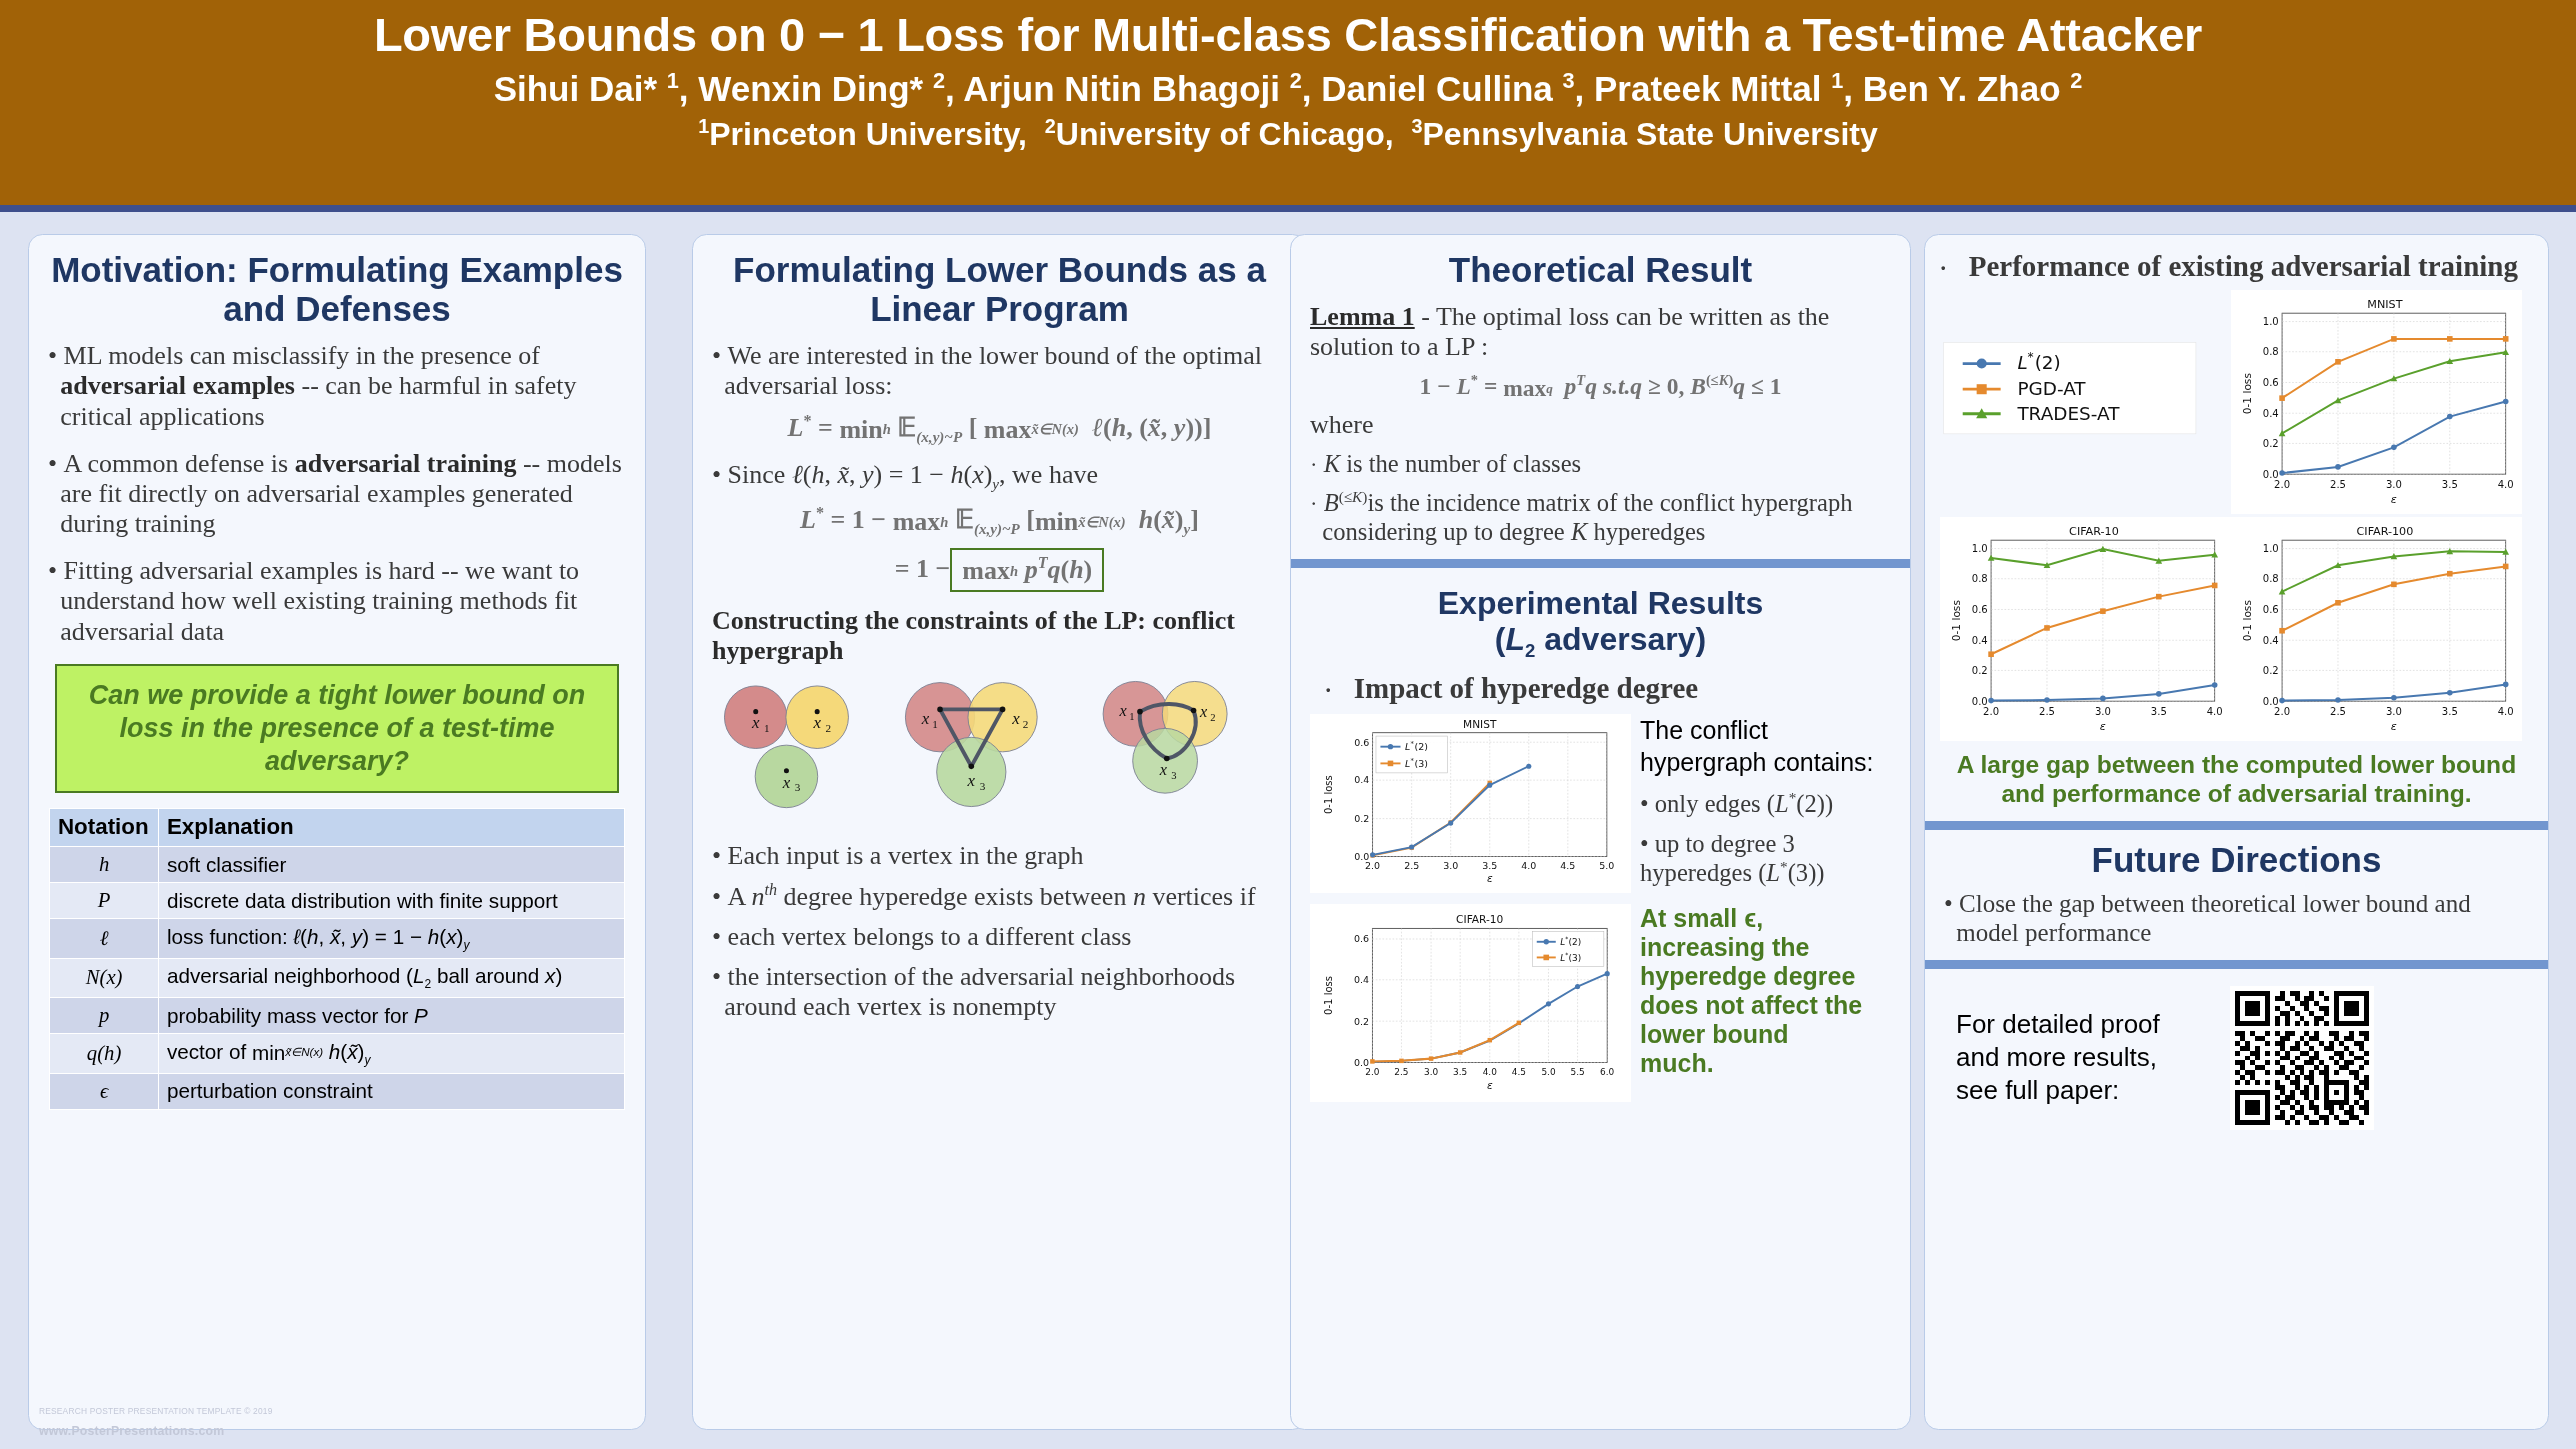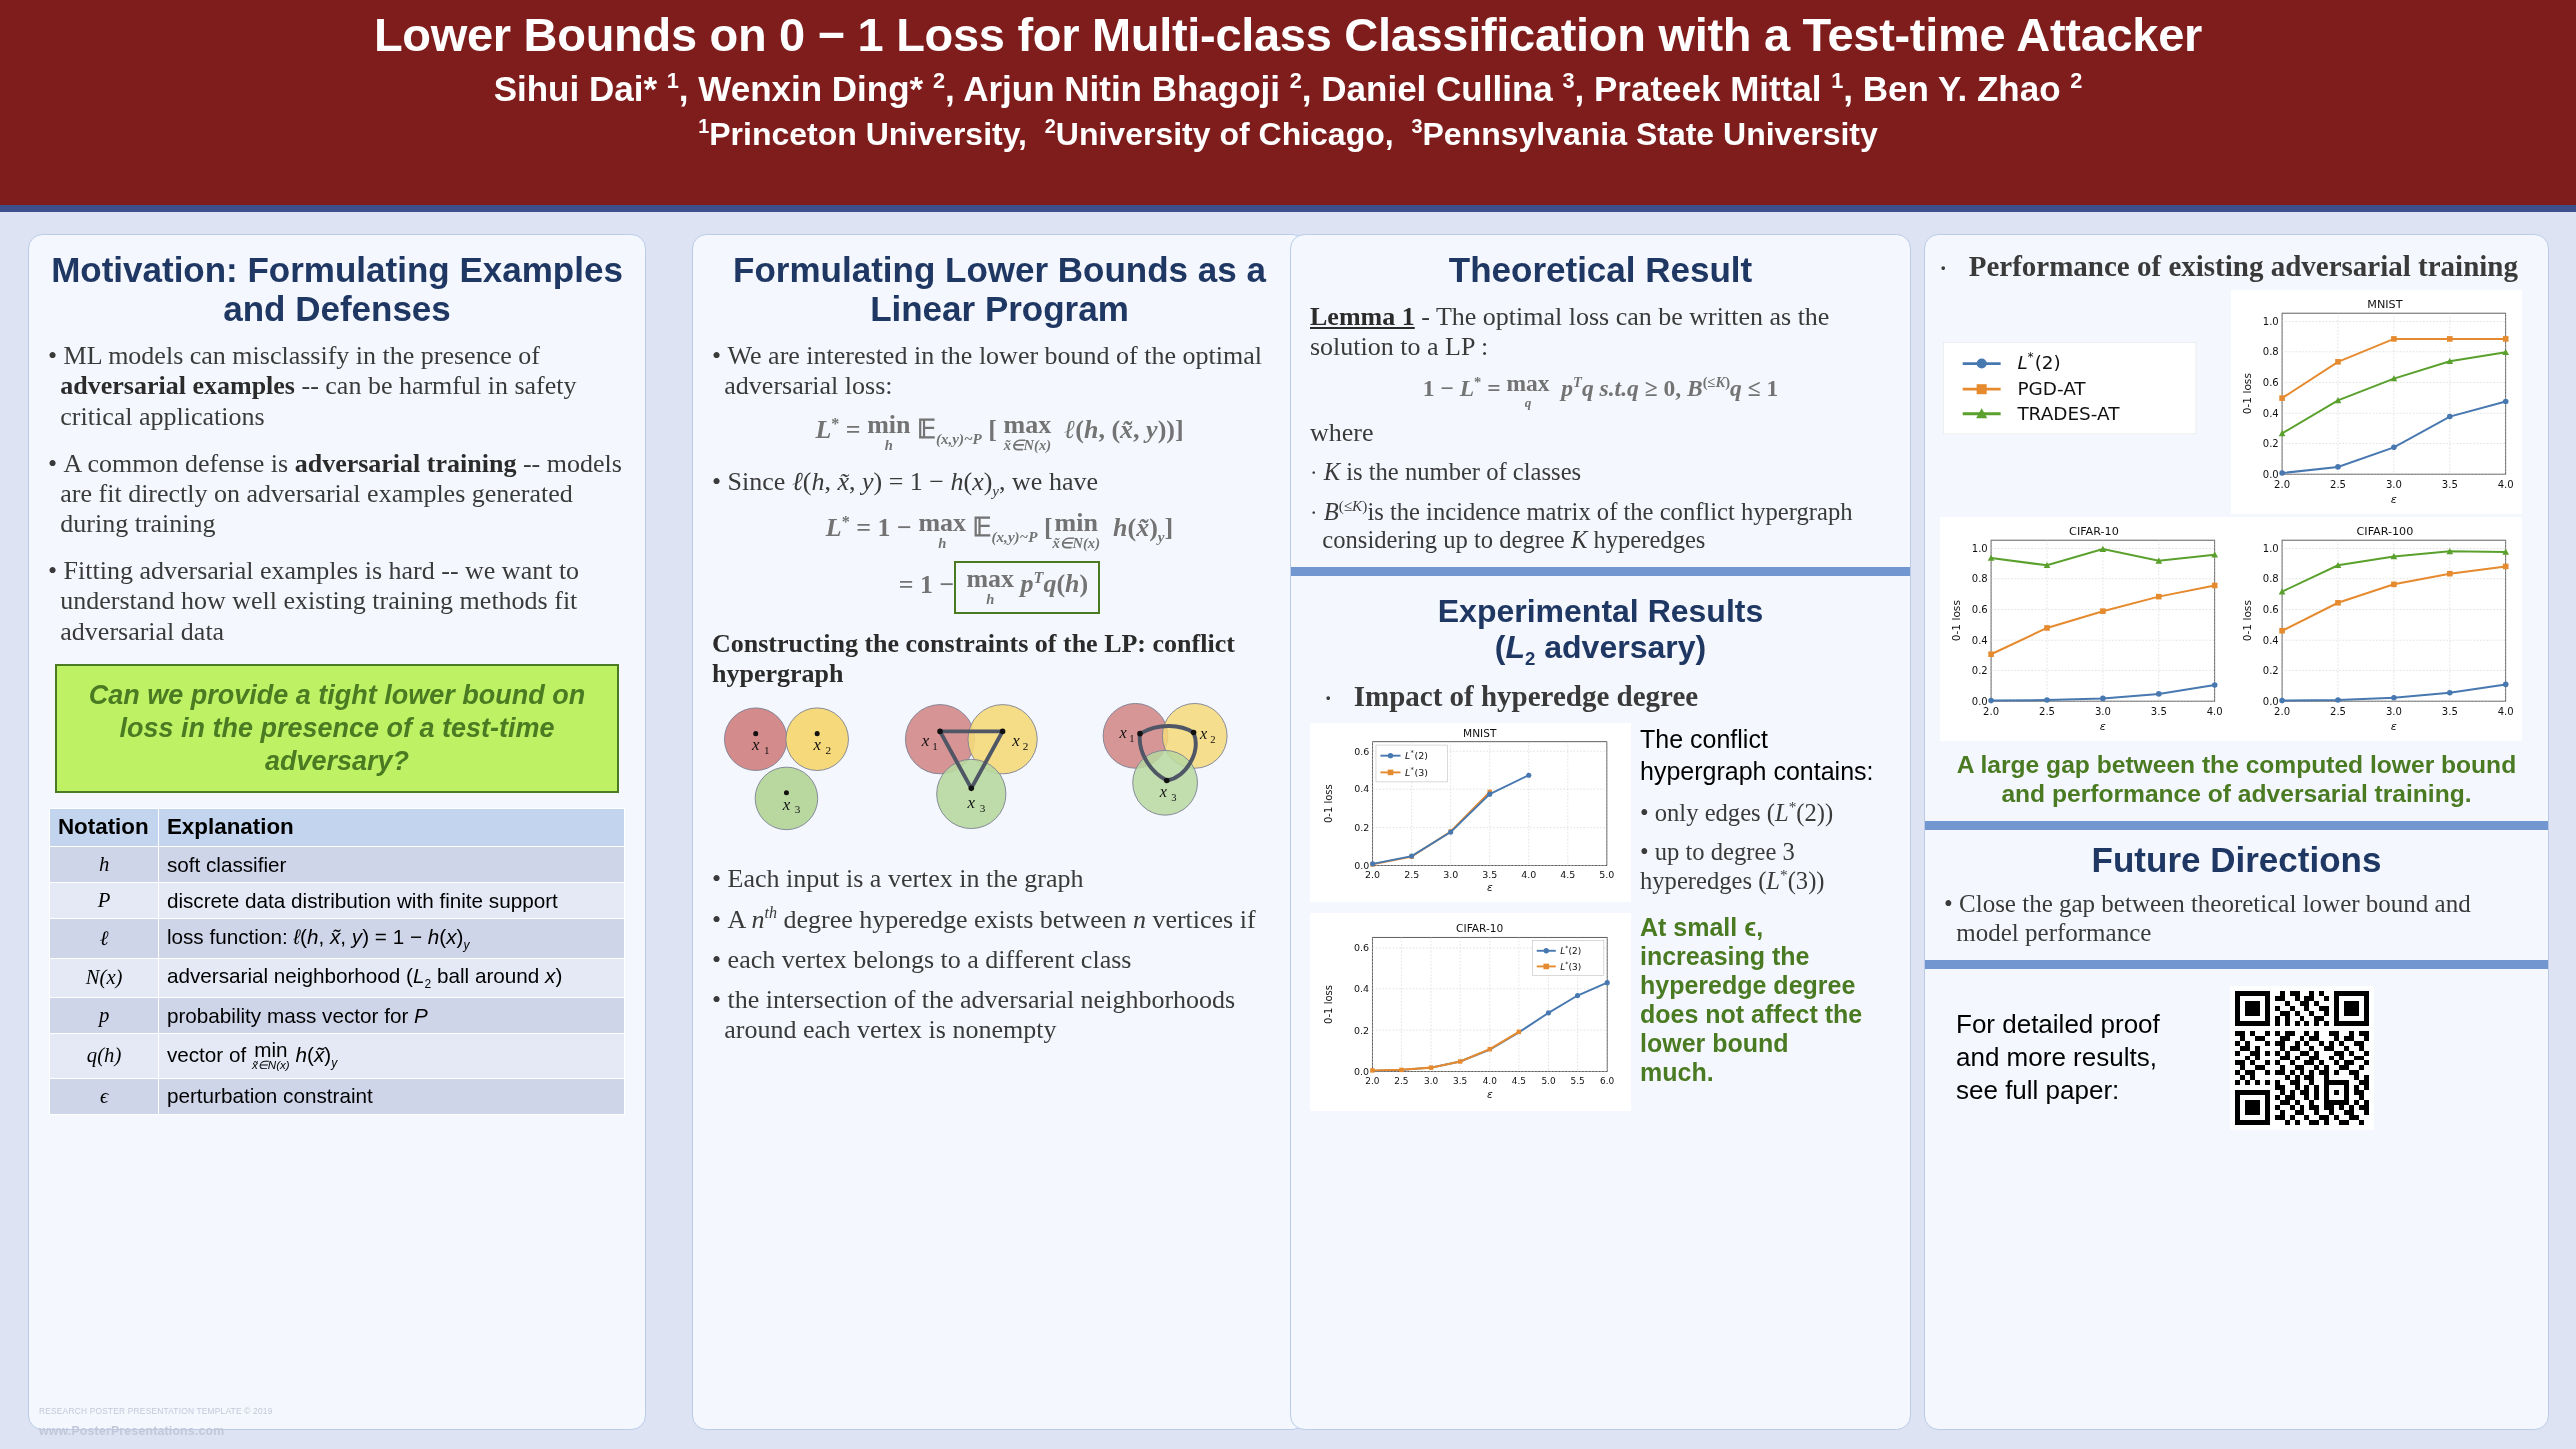--- a/index.html
+++ b/index.html
@@ -7,21 +7,21 @@
   body{
     background:#dde3f2;
     font-family:"Liberation Serif", serif;
     overflow:hidden;
   }
   .poster{position:relative;width:2576px;height:1449px;}
 
   
   .header{
     position:absolute;left:0;top:0;width:2576px;height:212px;
-    background:#7f1d1d;
+    background:#a16207;
     border-bottom:7.8px solid #3e4f8c;
     text-align:center;
     padding-top:9px;
   }
   .poster-title{
     font-family:"Liberation Sans", sans-serif;
     font-weight:bold;color:#ffffff;font-size:47px;letter-spacing:-0.3px;
     line-height:1.12;
   }
   .poster-authors{
@@ -64,21 +64,21 @@
   .bullet b{font-weight:bold;color:#2b2b2b;}
   .bullet.tight{margin-bottom:10px;}
 
   .eq{
     text-align:center;font-size:26px;color:#737373;
     margin:9px 0 14.5px 0;font-family:"Liberation Serif", serif;font-weight:bold;
   }
   .eq i{font-style:italic;}
   .sub{font-size:0.58em;vertical-align:sub;}
   .sup2{font-size:0.62em;vertical-align:super;}
-  .stack{display:inline-flex;flex-direction:column;align-items:center;
+  .stack{display:inline-flex;flex-direction:row;align-items:center;
          vertical-align:middle;line-height:1.0;}
   .stack .top{font-size:1em;}
   .stack .bot{font-size:0.56em;}
 
   
   .qbox{
     border:2.2px solid #4a7a22;background:#bef264;
     margin:15.7px 6.7px 14.5px 6.7px;padding:13.4px 12.3px;
     text-align:center;
     font-style:italic;

